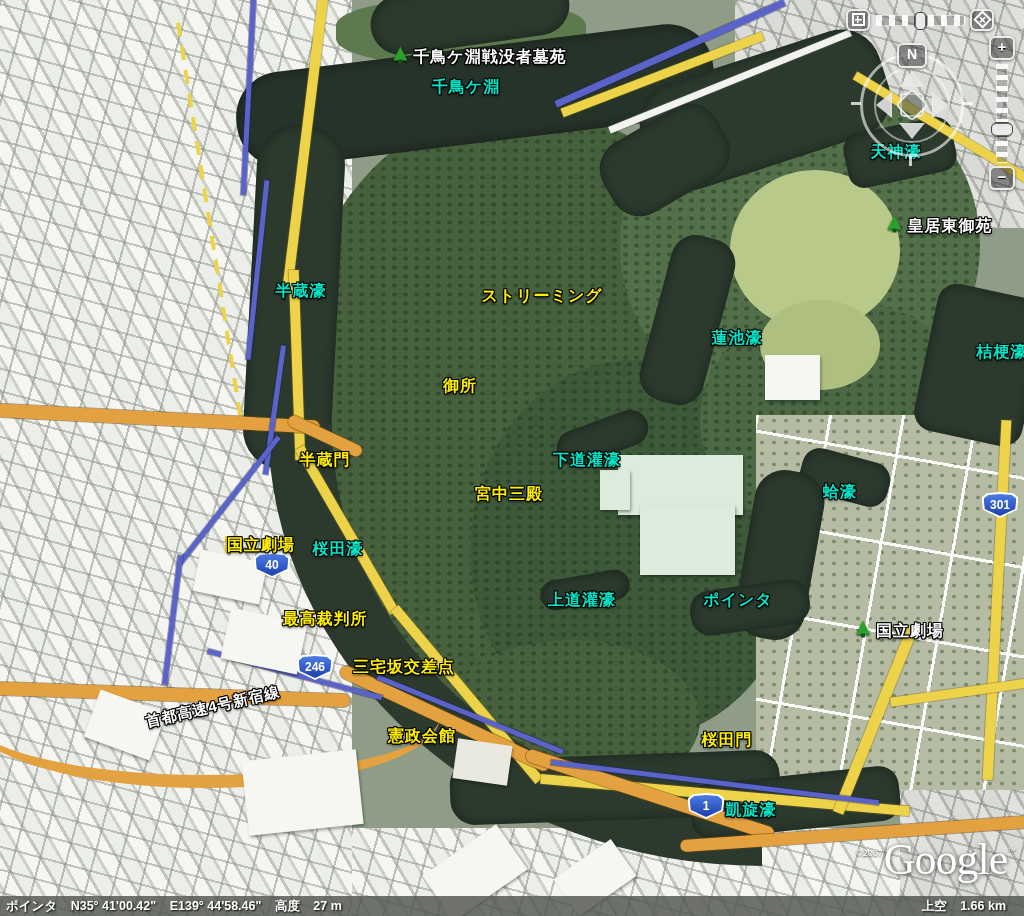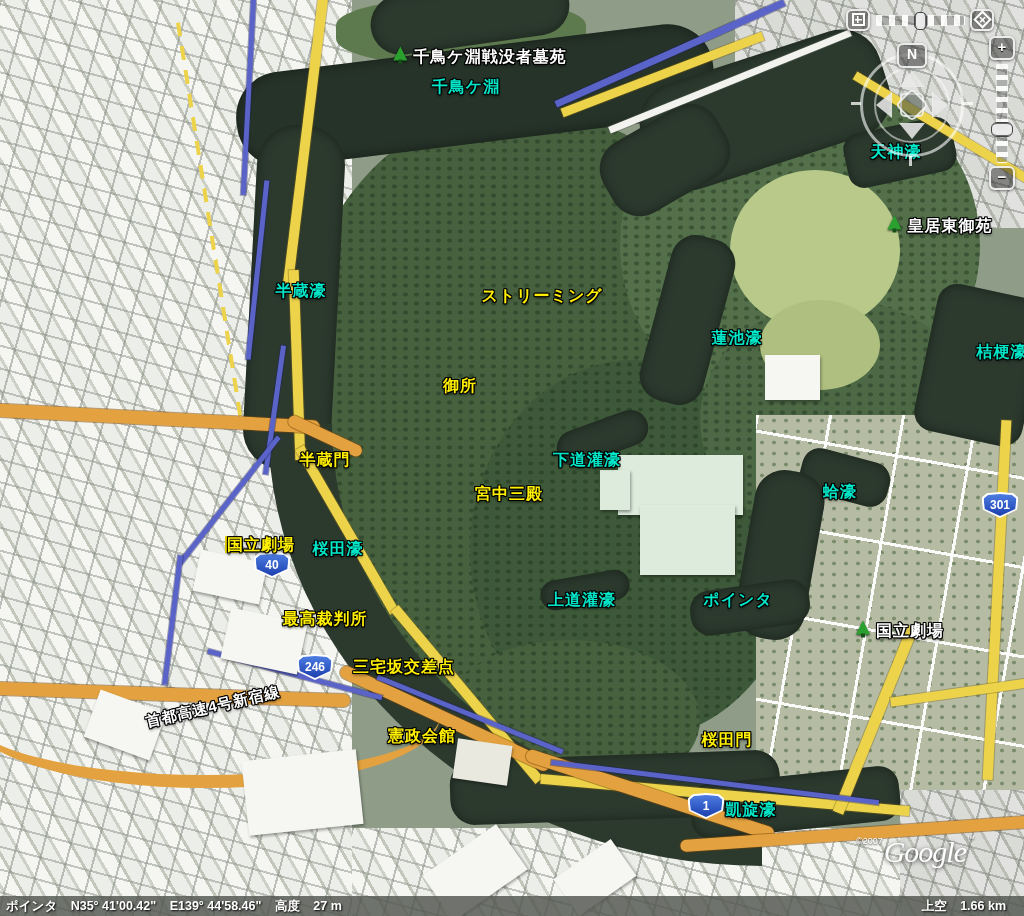--- a/index.html
+++ b/index.html
@@ -56,22 +56,22 @@
     background:#fff;display:flex;align-items:center;justify-content:center;
     filter:drop-shadow(0 1px 1px rgba(0,0,0,.6));}
   .shield-in{width:33px;height:22px;clip-path:inherit;background:linear-gradient(#4d7de2,#1c3fae);
     display:flex;align-items:center;justify-content:center;color:#fff;font-weight:bold;font-size:12px;}
   
   .attrib{position:absolute;left:0;right:0;bottom:22px;text-align:center;color:#fff;z-index:55;
     font-weight:bold;font-size:13px;line-height:17px;letter-spacing:.5px;
     text-shadow:-1px -1px 0 rgba(0,0,0,.8),1px -1px 0 rgba(0,0,0,.8),-1px 1px 0 rgba(0,0,0,.8),1px 1px 0 rgba(0,0,0,.8);}
   .glogo{position:absolute;left:856px;top:834px;color:#fff;z-index:55;}
   .gcopy{font-size:9px;vertical-align:18px;margin-right:1px;text-shadow:0 1px 2px rgba(0,0,0,.8);}
-  .gword{font-family:"Liberation Serif",serif;font-size:30px;letter-spacing:-1px;
-    text-shadow:0 1px 4px rgba(0,0,0,.75);font-style:italic;}
+  .gword{font-family:"Liberation Serif",serif;font-size:44px;letter-spacing:-1px;
+    text-shadow:0 1px 4px rgba(0,0,0,.75);}
   .gtm{font-size:9px;vertical-align:20px;text-shadow:0 1px 2px rgba(0,0,0,.8);}
   
   .ctl-btn{background:rgba(40,40,40,.5);border:2px solid rgba(255,255,255,.85);border-radius:6px;
     color:#fff;text-align:center;box-shadow:0 1px 3px rgba(0,0,0,.5);cursor:pointer;}
   .tilt{position:absolute;left:846px;top:9px;display:flex;align-items:center;gap:5px;z-index:60;}
   .tilt .ctl-btn{width:20px;height:18px;}
   .icon-flat{width:9px;height:9px;border:2px solid #fff;margin:2px auto 0;
     background:linear-gradient(#fff 0 0) center/7px 1.5px no-repeat,linear-gradient(#fff 0 0) center/1.5px 7px no-repeat;}
   .icon-tilt{width:9px;height:9px;border:2px solid #fff;margin:2px auto 0;transform:rotate(45deg);
     background:linear-gradient(#fff 0 0) center/7px 1.5px no-repeat,linear-gradient(#fff 0 0) center/1.5px 7px no-repeat;}

